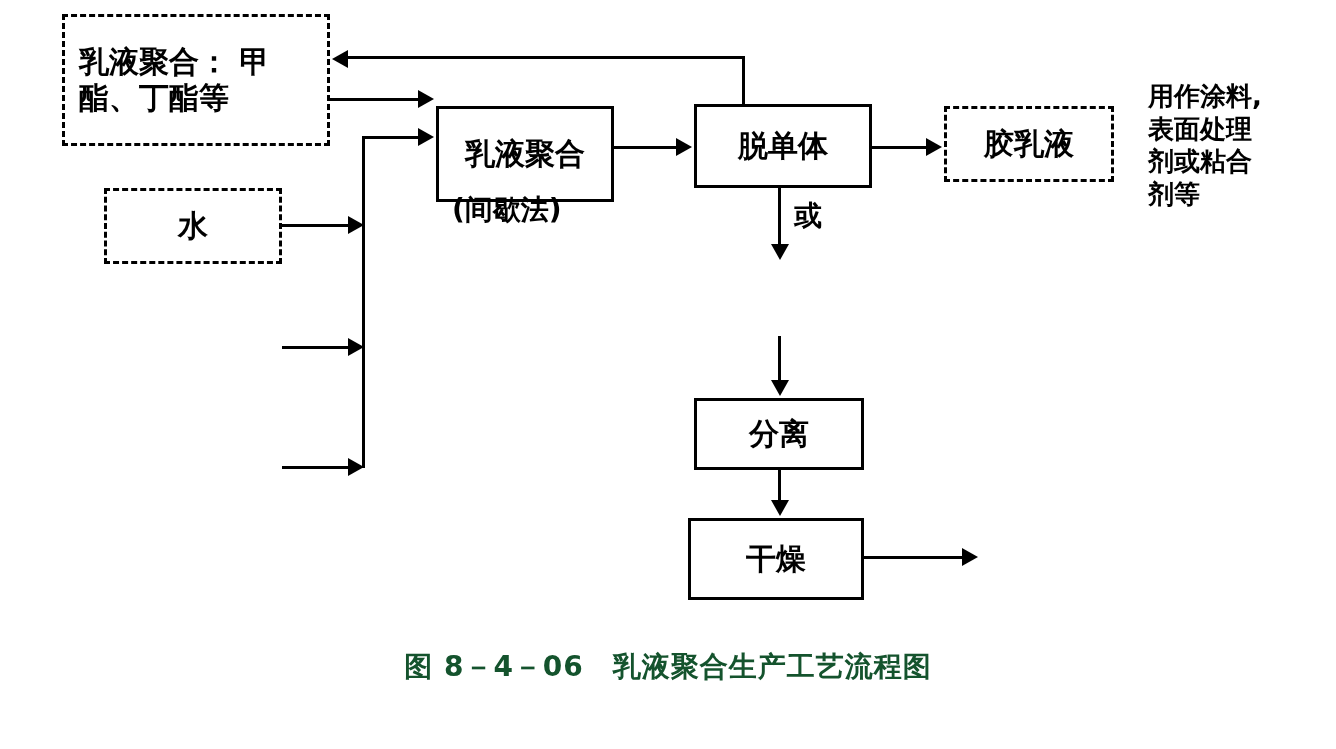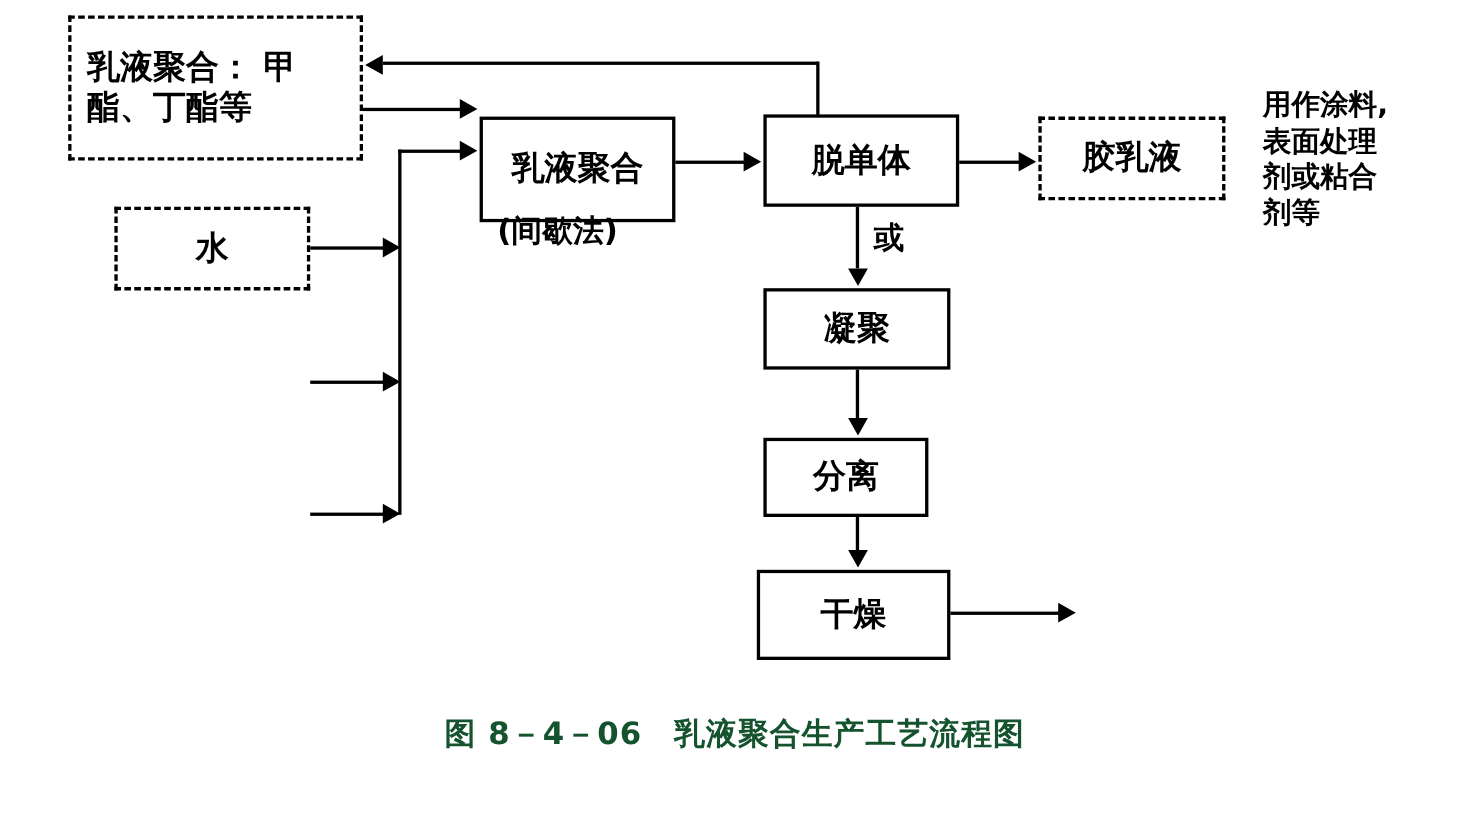--- a/index.html
+++ b/index.html
@@ -109,25 +109,22 @@
 
   <div class="box dashed t-fs30" style="left:944px; top:106px; width:170px; height:76px;">
     <span>胶乳液</span>
   </div>
 
   <div class="label t-fs26" style="left:1148px; top:80px; width:180px;">用作涂料,
 表面处理
 剂或粘合
 剂等</div>
 
-  <div class="box solid t-fs30" style="left:694px; top:262px; width:170px; height:74px;">
-    <span>凝聚</span>
-  </div>
 
-  <div class="box solid t-fs30" style="left:694px; top:398px; width:150px; height:72px;">
+  <div class="box solid t-fs30" style="left:694px; top:398px; width:170px; height:72px;">
     <span>分离</span>
   </div>
 
   <div class="box solid t-fs30" style="left:688px; top:518px; width:176px; height:82px;">
     <span>干燥</span>
   </div>
 
 
   <div class="line v" style="left:742px; top:56px; height:50px;"></div>
   <div class="line h" style="left:348px; top:56px; width:396px;"></div>

